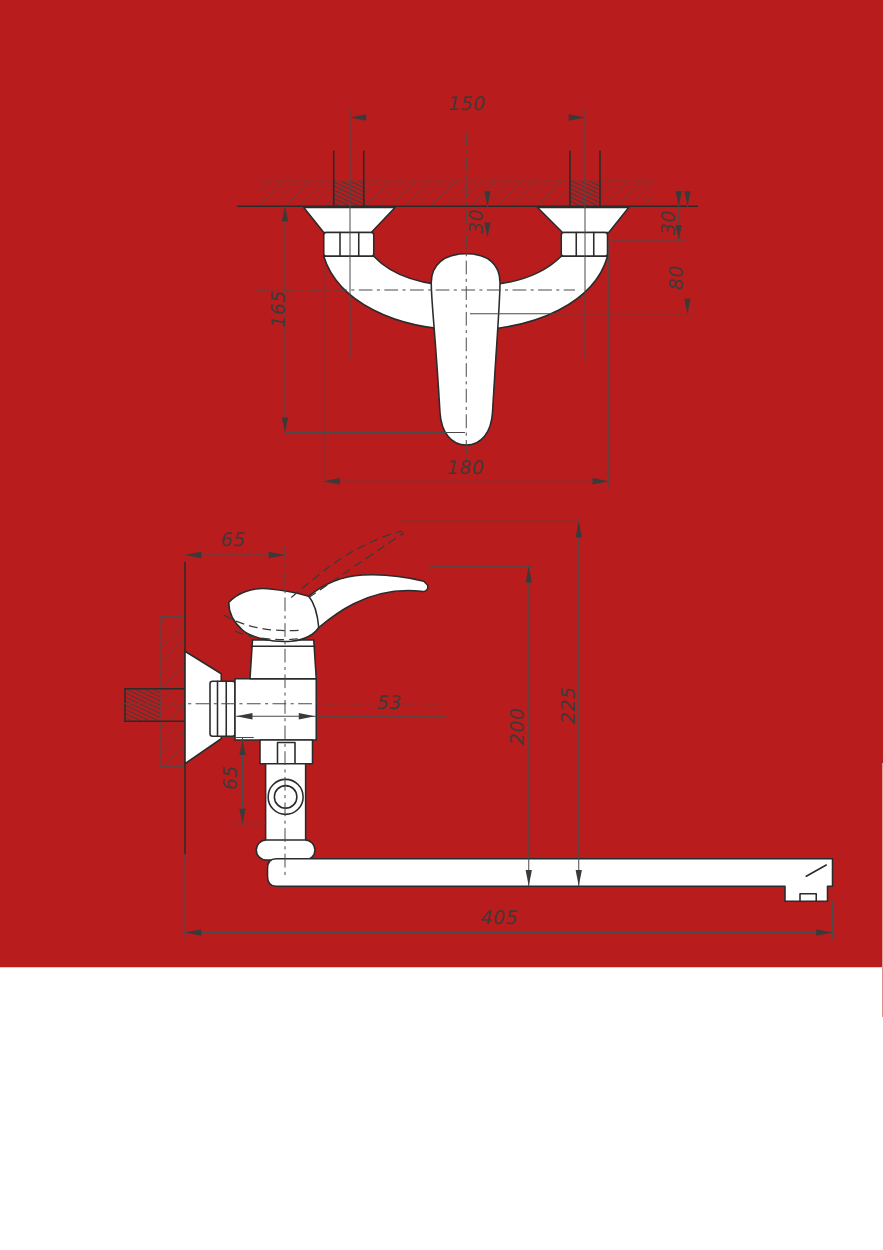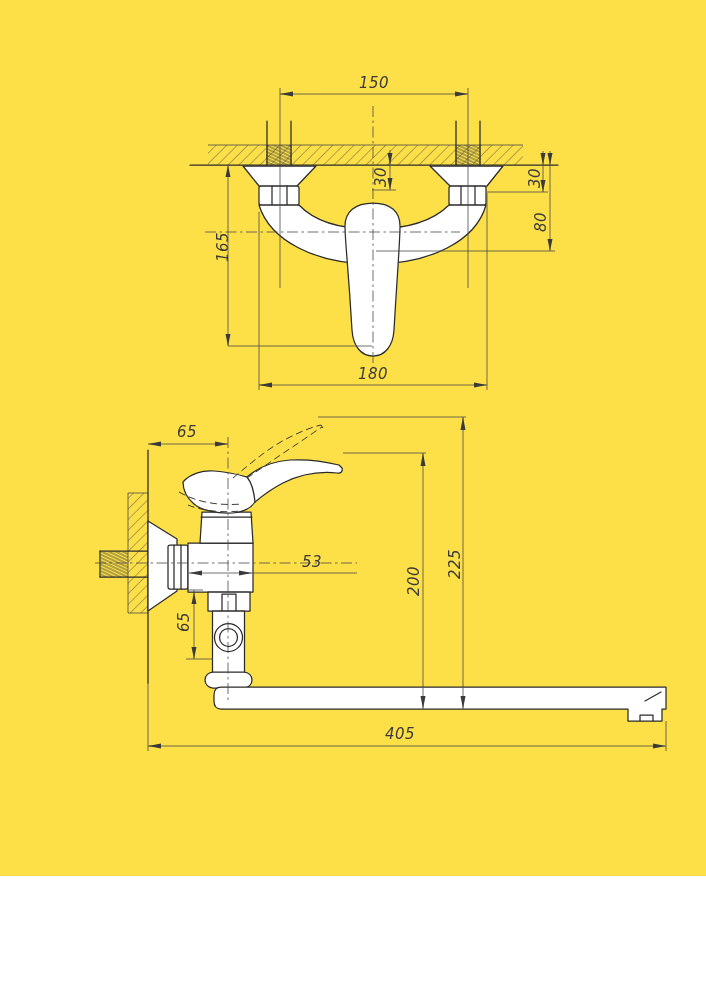--- a/index.html
+++ b/index.html
@@ -1,16 +1,16 @@
 <!DOCTYPE html>
 <html><head>
 <meta charset="utf-8">
 <style>
   html,body{margin:0;padding:0;background:#fff;}
-  .page{width:706px;height:876px;background:#fde047;position:relative;font-family:"DejaVu Sans",sans-serif;}
+  .page{width:706px;height:774px;background:#b91c1c;position:relative;font-family:"DejaVu Sans",sans-serif;}
   svg{display:block;}
   .obj{stroke:#2b2b2b;stroke-width:1.25;fill:none;stroke-linecap:round;stroke-linejoin:round;}
   .objf{stroke:#2b2b2b;stroke-width:1.25;fill:#fff;stroke-linejoin:round;}
   .thin{stroke:#4a4a4a;stroke-width:0.8;fill:none;}
   .cl{stroke:#4a4a4a;stroke-width:0.8;fill:none;stroke-dasharray:11 3.5 2.5 3.5;}
   .dash{stroke:#3a3a3a;stroke-width:1;fill:none;stroke-dasharray:7 4;}
   .arr{fill:#3a3a3a;stroke:none;}
   .dim-text{font-family:"DejaVu Sans",sans-serif;font-style:italic;font-size:15px;fill:#3a3a3a;letter-spacing:0.5px;}
 </style>
 </head>

